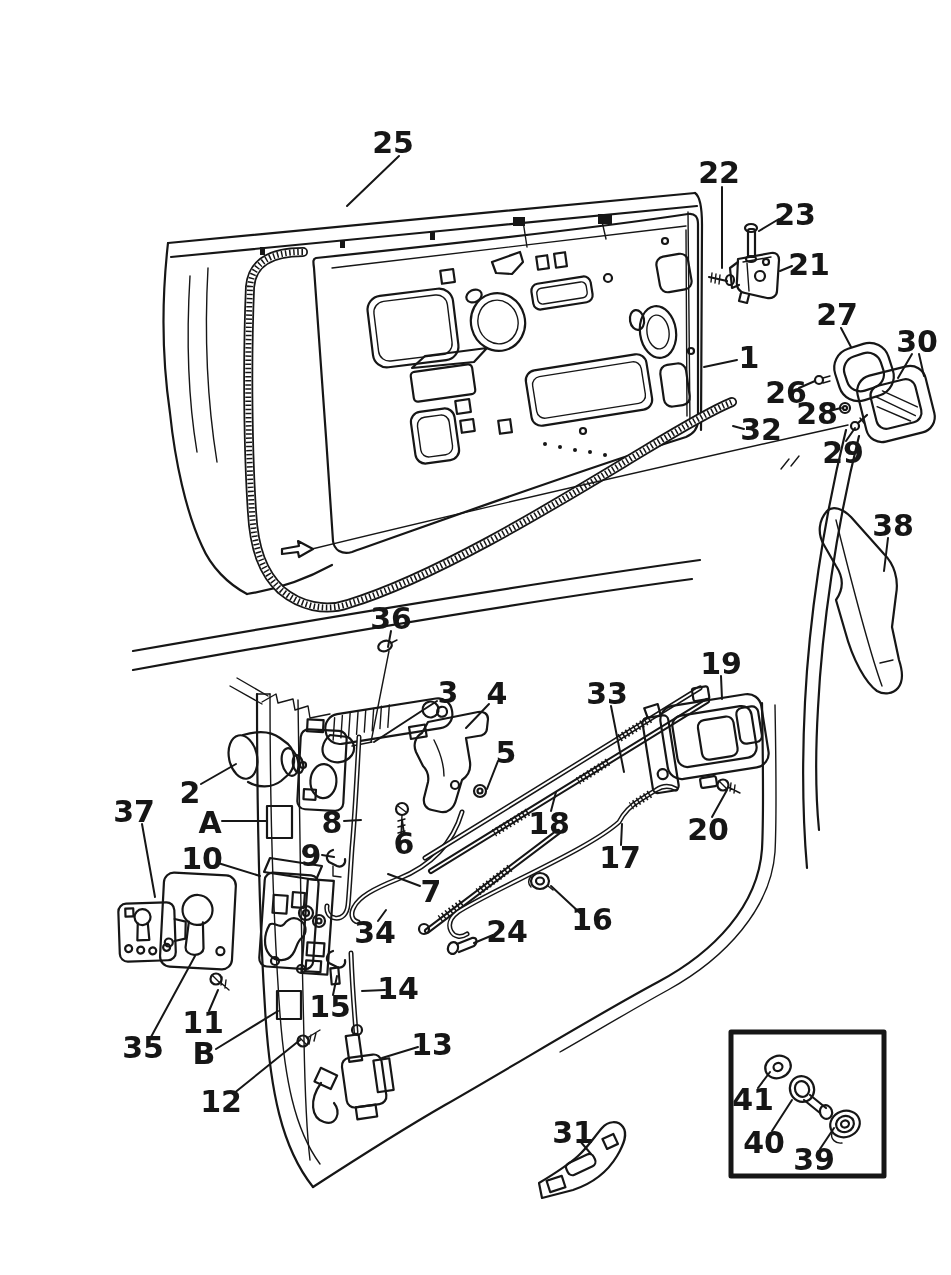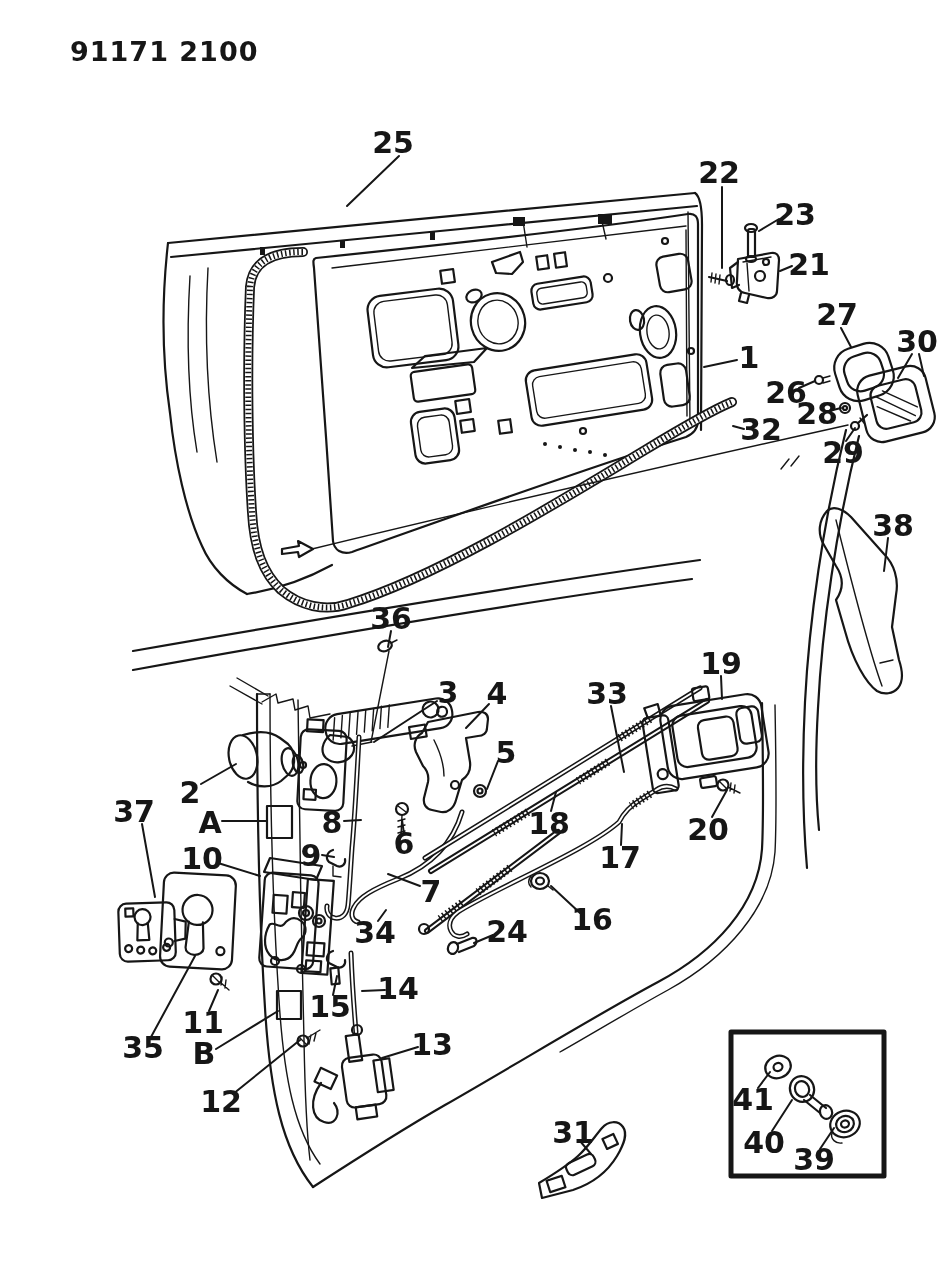--- a/index.html
+++ b/index.html
@@ -32,21 +32,20 @@
   .callout{
     font-family:"DejaVu Sans", sans-serif; font-size:30px; font-weight:800;
     fill:var(--ink); stroke:none;
   }
   .leader{ stroke:var(--ink); stroke-width:2; }
 </style>
 </head>
 <body>
 
 <div id="page">
-  <div id="part-number">91171 2100</div>
 
   <svg id="diagram" width="951" height="1275" viewBox="0 0 951 1275">
 
     <g>
       <path d="M168,243 C300,229 520,210 695,193"></path>
       <path d="M171,257 C320,242 540,222 697,206"></path>
       <path d="M168,243 C161,305 163,365 170,413 C175,461 186,512 202,546 C211,567 228,584 247,594"></path>
       <path d="M247,594 C280,589 310,577 332,565"></path>
       <path d="M695,193 C701,197 702,210 702,225 L701,430"></path>
       <path class="thin" d="M688,212 L690,425"></path>

